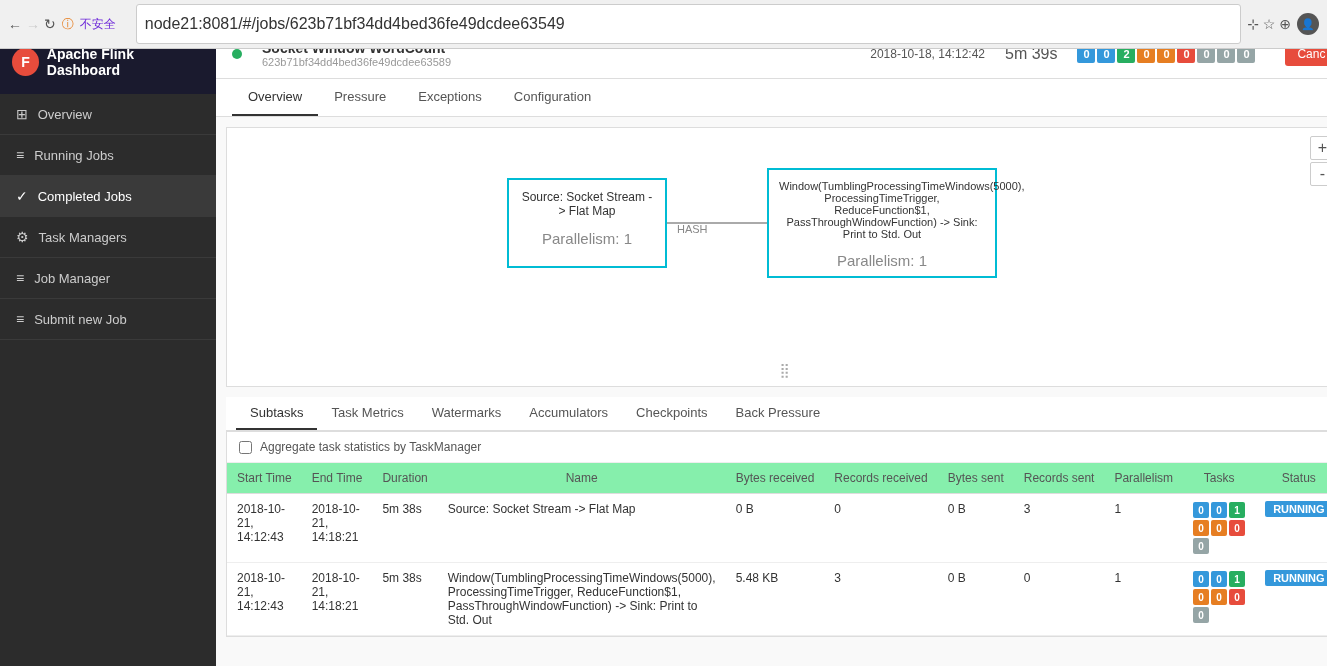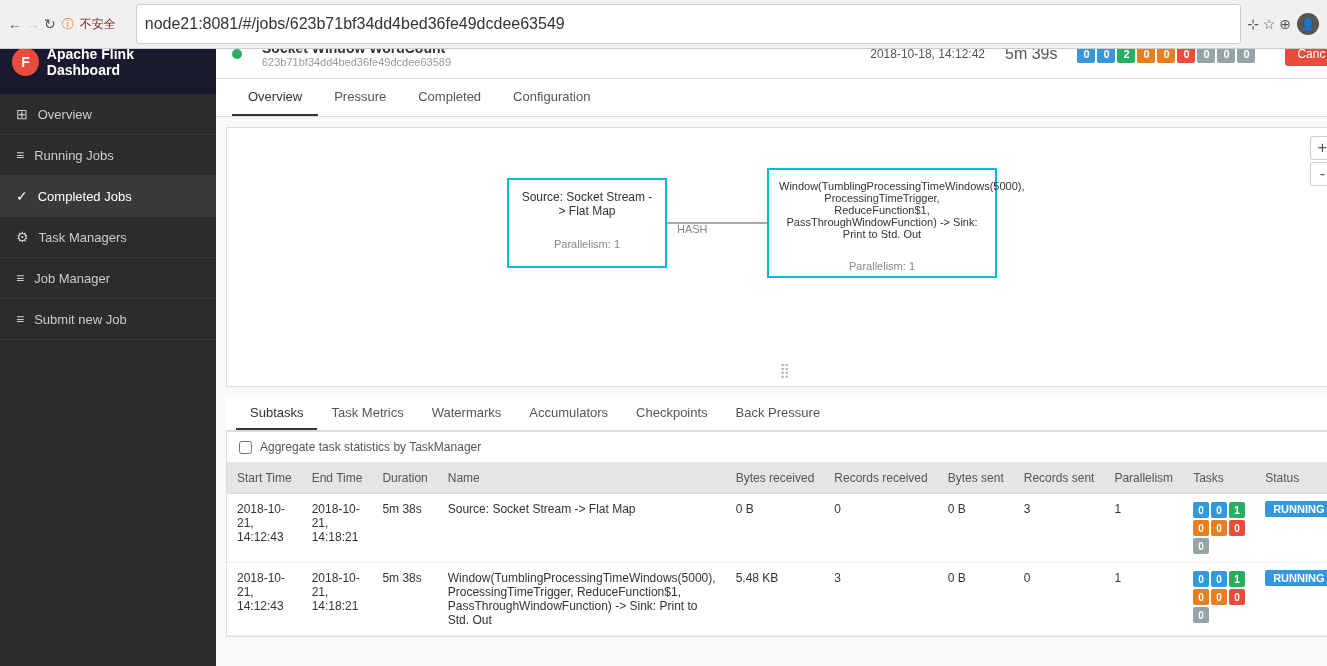--- a/index.html
+++ b/index.html
@@ -165,22 +165,22 @@
     }
     .node-source {
       left: 280px; top: 50px;
       width: 160px; height: 90px;
     }
     .node-window {
       left: 540px; top: 40px;
       width: 230px; height: 110px;
     }
     .node-parallelism {
-      font-size: 11px; color: #888;
-      margin-top: 20px;
+      font-size: 15px; color: #888;
+      margin-top: 12px;
     }
     .edge-label {
       position: absolute;
       font-size: 11px; color: #888;
       left: 450px; top: 95px;
     }
     .edge-line {
       position: absolute;
       top: 94px; left: 440px;
       width: 100px; height: 2px;
@@ -231,24 +231,24 @@
       border-bottom: 1px solid #eee;
       font-size: 12px; color: #555;
     }
     .aggregate-row input[type=checkbox] { cursor: pointer; }
     table {
       width: 100%;
       border-collapse: collapse;
       font-size: 12px;
     }
     th {
-      background: #e5e5e5;
+      background: #86efac;
       border-bottom: 1px solid #ddd;
       padding: 8px 10px;
-      text-align: left;
+      text-align: center;
       color: #555;
       font-weight: normal;
       white-space: nowrap;
     }
     td {
       padding: 8px 10px;
       border-bottom: 1px solid #eee;
       color: #333;
       vertical-align: top;
     }
@@ -273,21 +273,21 @@
 </head>
 <body>
 
 <div style="position:fixed; top:0; left:0; right:0; z-index:100; background:#f0f0f0; border-bottom:1px solid #ccc; padding:4px 8px; display:flex; align-items:center; gap:6px; font-size:12px;">
   <div style="display:flex; gap:4px; align-items:center;">
     <button style="background:none;border:none;cursor:pointer;font-size:14px;color:#555;">←</button>
     <button style="background:none;border:none;cursor:pointer;font-size:14px;color:#ccc;">→</button>
     <button style="background:none;border:none;cursor:pointer;font-size:14px;color:#555;">↻</button>
   </div>
   <span style="color:#e67e22;font-size:12px;">ⓘ</span>
-  <span style="color:#7f1d1d;font-size:12px;">不安全</span>
+  <span style="color:#6d28d9;font-size:12px;">不安全</span>
   <span style="flex:1; background:#fff; border:1px solid #ccc; border-radius:3px; padding:10px 8px; color:#333; font-size:16px;margin-left:14px;">node21:8081/#/jobs/623b71bf34dd4bed36fe49dcdee63549</span>
   <span style="display:flex;gap:6px;color:#555;font-size:14px;">⊹ ☆ ⊕</span>
   <div style="width:22px;height:22px;background:#555;border-radius:50%;display:flex;align-items:center;justify-content:center;color:white;font-size:11px;">👤</div>
 </div>
 
 <div style="margin-top:30px; display:flex; height:636px;">
 
   <div class="sidebar">
     <div class="sidebar-header">
       <div class="sidebar-header-icon">F</div>
@@ -341,21 +341,21 @@
           <div class="badge badge-gray">0</div>
           <div class="badge badge-gray">0</div>
         </div>
         <button class="cancel-btn">Canc</button>
       </div>
     </div>
 
     <div class="nav-tabs">
       <div class="nav-tab active">Overview</div>
       <div class="nav-tab">Pressure</div>
-      <div class="nav-tab">Completed</div>
+      <div class="nav-tab">Exceptions</div>
       <div class="nav-tab">Configuration</div>
     </div>
 
     <div class="content">
 
       <div class="graph-area">
         <div class="graph-canvas">
 
           <div class="node node-source">
             <div>Source: Socket Stream -&gt; Flat Map</div>

